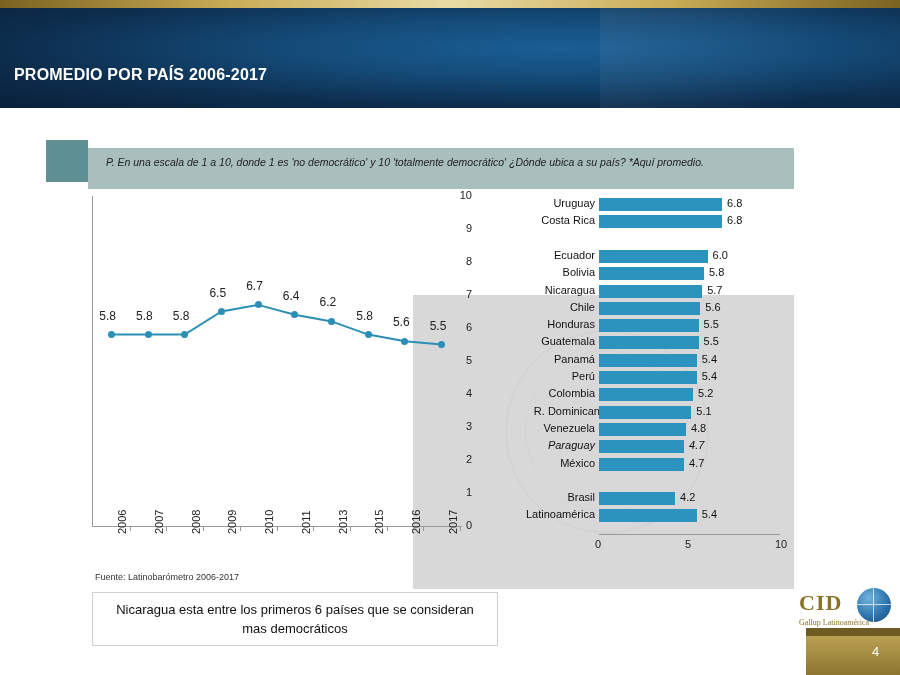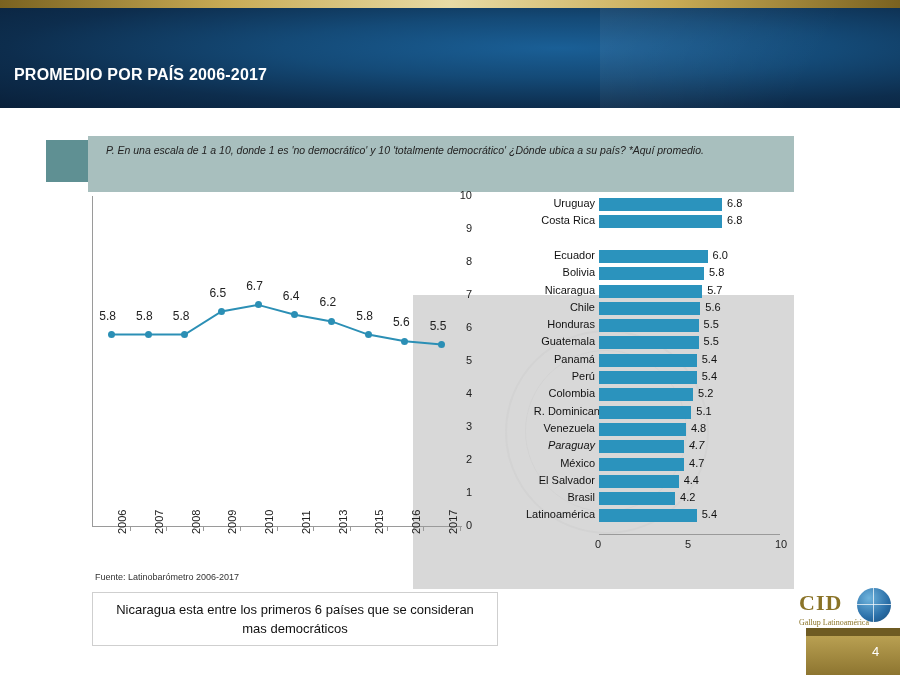--- a/index.html
+++ b/index.html
@@ -31,21 +31,21 @@
   }
   .header-sub{
     position:absolute;left:14px;top:58px;
     color:#ffffff;font-size:16px;font-weight:bold;letter-spacing:0.2px;
   }
   
   .q-square{
     position:absolute;left:46px;top:140px;width:42px;height:42px;background:#5f9093;
   }
   .q-band{
-    position:absolute;left:88px;top:136px;width:706px;height:56px;
+    position:absolute;left:88px;top:148px;width:706px;height:41px;
     background:#a8bfbe;
   }
   .q-text{
     position:absolute;left:18px;top:7px;width:670px;
     font-size:10.5px;font-style:italic;color:#222;line-height:1.35;
   }
   .ytick{
     position:absolute;right:428px;font-size:11px;color:#222;text-align:right;width:24px;
   }
   .axis-v{position:absolute;left:92px;top:196px;width:1px;height:330px;background:#9a9a9a;}
@@ -218,25 +218,20 @@
     </div>
     <div class="brow" style="top: 244.2px; left: 0px; width: 330px; font-style: italic;">
       <div class="bname" style="right: 205px;">Paraguay</div>
       <div class="bbar" style="left: 129px; width: 85.07px; background: rgb(43, 147, 189);"></div>
       <div class="bval" style="left: 219.07px;">4.7</div>
     </div>
     <div class="brow" style="top: 261.5px; left: 0px; width: 330px;">
       <div class="bname" style="right: 205px;">México</div>
       <div class="bbar" style="left: 129px; width: 85.07px; background: rgb(43, 147, 189);"></div>
       <div class="bval" style="left: 219.07px;">4.7</div>
-    </div>
-    <div class="brow" style="top: 278.8px; left: 0px; width: 330px;">
-      <div class="bname" style="right: 205px;">El Salvador</div>
-      <div class="bbar" style="left: 129px; width: 79.64px; background: rgb(43, 147, 189);"></div>
-      <div class="bval" style="left: 213.64px;">4.4</div>
     </div>
     <div class="brow" style="top: 296.1px; left: 0px; width: 330px;">
       <div class="bname" style="right: 205px;">Brasil</div>
       <div class="bbar" style="left: 129px; width: 76.02px; background: rgb(43, 147, 189);"></div>
       <div class="bval" style="left: 210.02px;">4.2</div>
     </div>
     <div class="brow" style="top: 313.4px; left: 0px; width: 330px;">
       <div class="bname" style="right: 205px;">Latinoamérica</div>
       <div class="bbar" style="left: 129px; width: 97.74px; background: rgb(43, 147, 189);"></div>
       <div class="bval" style="left: 231.74px;">5.4</div>

